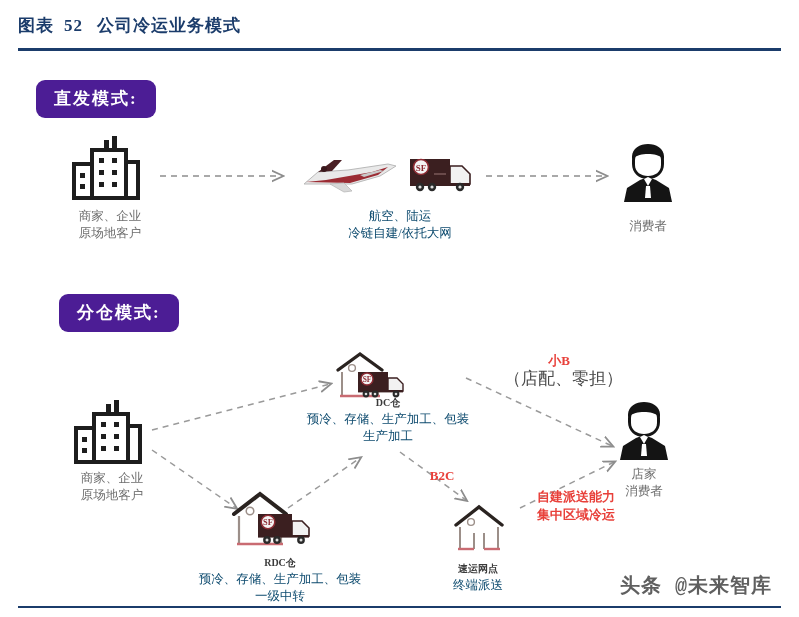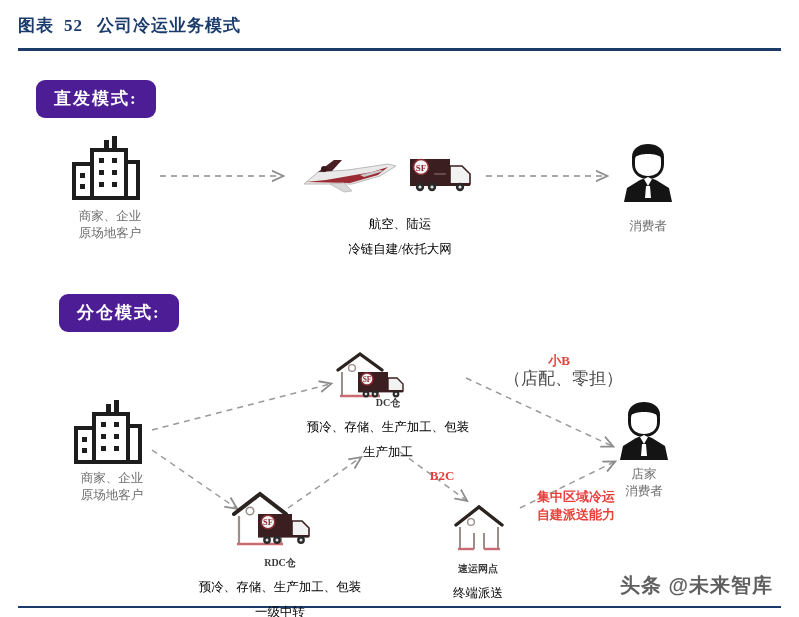--- a/index.html
+++ b/index.html
@@ -45,40 +45,40 @@
   #badge-warehouse{left:36px;top:294px;margin-left:23px;}
 
   
   .node{position:absolute;text-align:center;}
   .node-label{
     font-family:"Liberation Serif","DejaVu Serif",serif;
     font-size:12.5px;color:#6e6e6e;line-height:17px;
     white-space:nowrap;
   }
   .node-label.strong{color:#3b3b3b;font-weight:bold;font-size:10px;margin-top:8px;}
-  .node-label.dark{color:#000000;margin-top:8px;}
+  .node-label.dark{color:#0c4a6e;}
   .red-txt{
     position:absolute;text-align:center;
     font-family:"Liberation Serif","DejaVu Serif",serif;
     font-size:13px;font-weight:bold;color:#e8403a;line-height:18px;
     white-space:nowrap;
   }
   .gray-note{
     position:absolute;text-align:center;
     font-family:"Liberation Serif","DejaVu Serif",serif;
     font-size:17px;color:#4a4a4a;line-height:17px;white-space:nowrap;
   }
 
   
   svg.layer{position:absolute;left:0;top:0;width:799px;height:617px;pointer-events:none;}
 
   
   .watermark{
     position:absolute;left:620px;top:572px;
-    font-family:Liberation Sans, sans-serif;
+    font-family:Liberation Mono, monospace;
     font-size:20px;font-weight:bold;color:#444;
     letter-spacing:1px;opacity:.85;white-space:nowrap;
   }
 </style>
 </head>
 <body>
 
 <div class="page">
 
   <div class="title">
@@ -284,19 +284,19 @@
     <div class="node-label">店家</div>
     <div class="node-label">消费者</div>
   </div>
 
   <div class="red-txt" id="ann-smallb" style="left:514px;top:352px;width:90px;">小B</div>
   <div class="gray-note" id="ann-smallb-sub" style="left:504px;top:370px;width:112px;">（店配、零担）</div>
 
   <div class="red-txt" id="ann-b2c" style="left:412px;top:467px;width:60px;">B2C</div>
 
   <div class="red-txt" id="ann-cap" style="left:516px;top:488px;width:120px;">
+    <div>自建派送能力</div>
     <div>集中区域冷运</div>
-    <div>自建派送能力</div>
   </div>
 
   <div class="watermark">头条 @未来智库</div>
 
 </div>
 
 </body></html>

